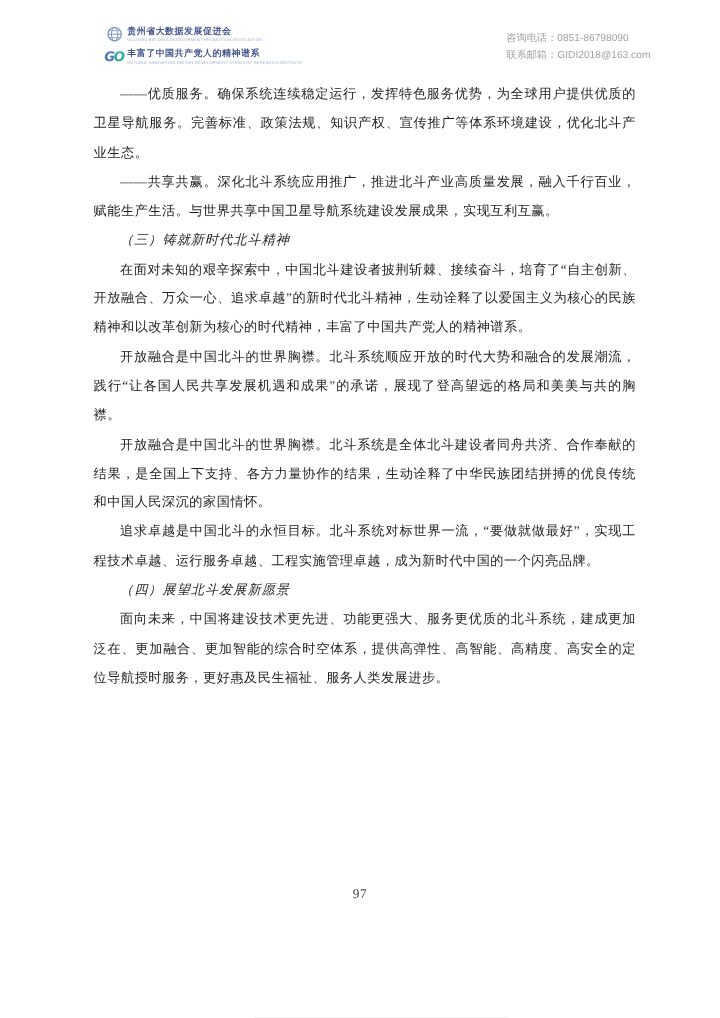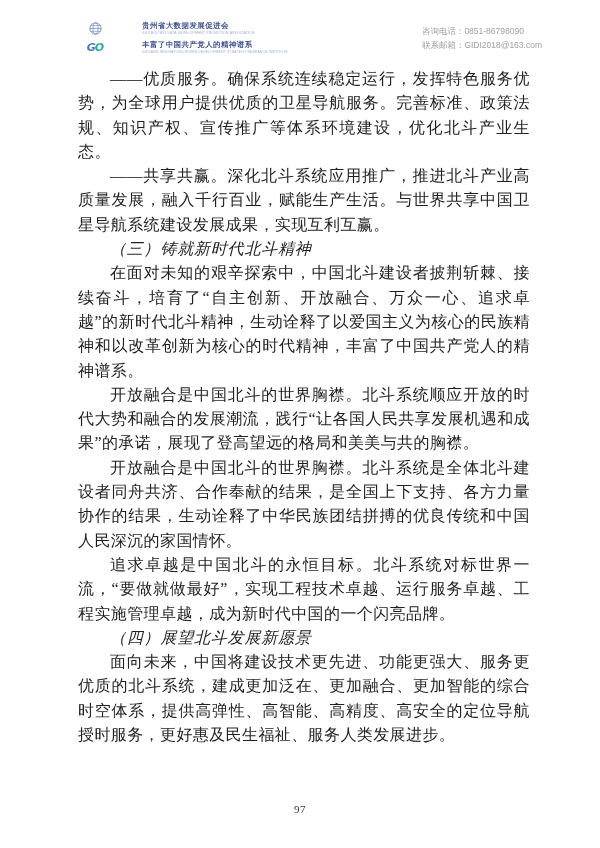--- a/index.html
+++ b/index.html
@@ -25,21 +25,21 @@
   .logo-group { display: flex; flex-direction: column; gap: 4px; }
   .logo-row { display: flex; align-items: center; gap: 4px; }
   .logo-mark { width: 14px; height: 14px; flex: 0 0 auto; display: flex; align-items: center; justify-content: center; }
   .go-mark {
     font-family: "DejaVu Sans", sans-serif;
     font-weight: bold; font-style: italic;
     font-size: 11px; line-height: 11px; letter-spacing: -1px;
   }
   .go-mark .g { color: #4a7ab8; }
   .go-mark .o { color: #35a89e; }
-  .logo-texts { display: flex; flex-direction: column; margin-left: 36px; }
+  .logo-texts { display: flex; flex-direction: column; }
   .logo-title {
     font-family: "Liberation Sans", "DejaVu Sans", sans-serif;
     font-size: 7.5px; font-weight: bold; color: #46568e; letter-spacing: 0.4px;
     white-space: nowrap;
   }
   .logo-sub {
     font-family: "Liberation Sans", "DejaVu Sans", sans-serif;
     font-size: 4px; color: #9cabcd; letter-spacing: 0.2px;
     transform: scale(0.85); transform-origin: left top;
     white-space: nowrap;
@@ -50,36 +50,36 @@
     text-align: left; padding-top: 3px;
   }
   .contact-row { white-space: nowrap; margin-left: 16px; }
 
   
   .doc {
     position: absolute;
     top: 67px; left: 78px;
     width: 452px;
     color: #1f1f1f;
-    font-size: 16px;
+    font-size: 11px;
     line-height: 24.3px;
     letter-spacing: 0.4px;
     text-align: justify;
   }
   .doc p { text-indent: 2em; margin: 0; }
   .doc p.heading {
     font-style: italic;
     font-weight: 400;
     letter-spacing: 0.8px;
   }
 
   
   .footer {
     position: absolute;
-    top: 803px; left: 0; right: 0;
+    top: 739px; left: 0; right: 0;
     text-align: center;
     font-size: 11px;
     color: #3a3a3a;
     letter-spacing: 0.5px;
   }
 </style>
 </head>
 <body>
 
 <div class="page">

